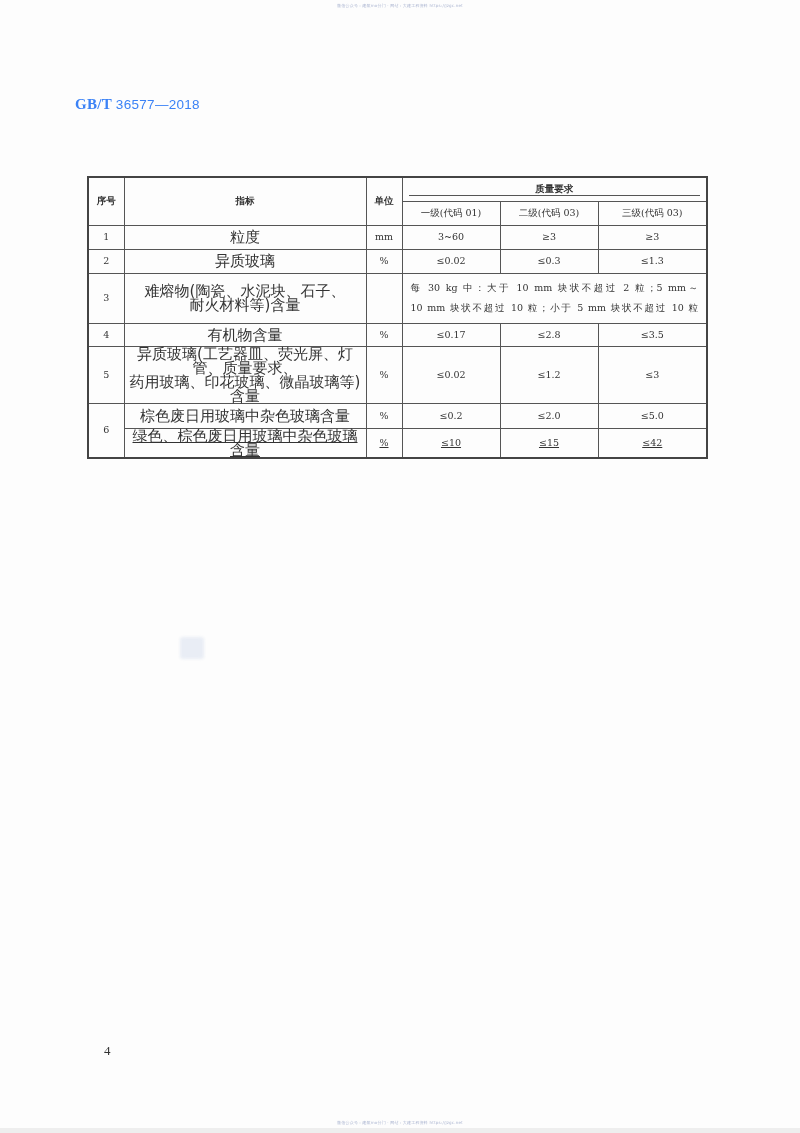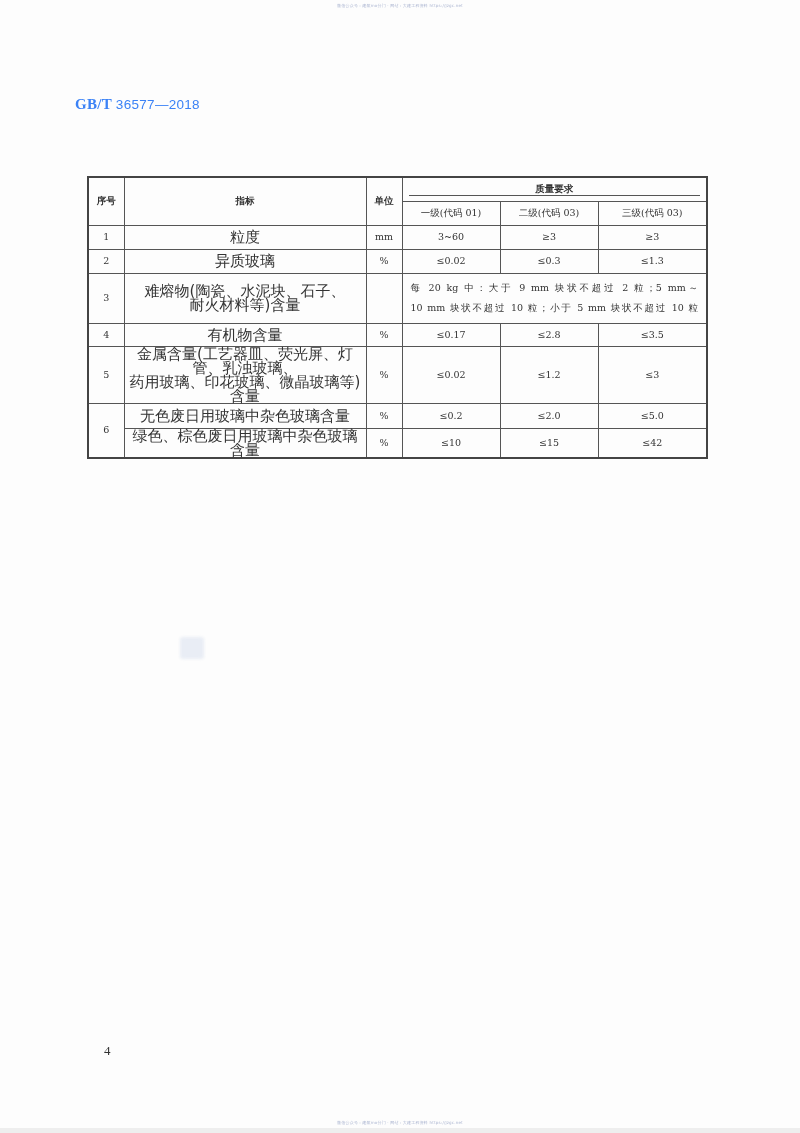--- a/index.html
+++ b/index.html
@@ -85,21 +85,21 @@
     }
     table.spec th { font-weight: bold; font-family: "DejaVu Sans", sans-serif; font-size: 9.5px; }
     .row-hdr1 { height: 24px; }
     .row-hdr2 { height: 24px; }
     .row-1 { height: 24px; }
     .row-2 { height: 24px; }
     .row-3 { height: 50px; }
     .row-4 { height: 23px; }
     .row-5 { height: 49px; }
     .row-6a { height: 25px; }
-    .row-6b { height: 23px; }
+    .row-6b { height: 23px; text-decoration: underline; }
     .indicator { font-family: "DejaVu Sans", sans-serif; font-size: 15px; }
     .quality-head {
       position: relative;
     }
     .quality-head .qh-text {
       display: inline-block;
       font-family: "DejaVu Sans", sans-serif;
       font-weight: bold;
       font-size: 9.5px;
     }
@@ -189,49 +189,49 @@
     </tr>
 
     <tr class="row-3">
       <td>3</td>
       <td class="indicator">
         <div>难熔物(陶瓷、水泥块、石子、</div>
         <div>耐火材料等)含量</div>
       </td>
       <td></td>
       <td colspan="3" class="merged-note">
-        <div>每 20 kg 中：大于 9 mm 块状不超过 2 粒；5 mm～</div>
+        <div>每 30 kg 中：大于 10 mm 块状不超过 2 粒；5 mm～</div>
         <div>10 mm 块状不超过 10 粒；小于 5 mm 块状不超过 10 粒</div>
       </td>
     </tr>
 
     <tr class="row-4">
       <td>4</td>
       <td class="indicator">有机物含量</td>
       <td>%</td>
       <td>≤0.17</td>
       <td>≤2.8</td>
       <td>≤3.5</td>
     </tr>
 
     <tr class="row-5">
       <td>5</td>
       <td class="indicator">
-        <div>金属含量(工艺器皿、荧光屏、灯管、乳浊玻璃、</div>
+        <div>异质玻璃(工艺器皿、荧光屏、灯管、质量要求、</div>
         <div>药用玻璃、印花玻璃、微晶玻璃等)含量</div>
       </td>
       <td>%</td>
       <td>≤0.02</td>
       <td>≤1.2</td>
       <td>≤3</td>
     </tr>
 
     <tr class="row-6a">
       <td rowspan="2">6</td>
-      <td class="indicator">无色废日用玻璃中杂色玻璃含量</td>
+      <td class="indicator">棕色废日用玻璃中杂色玻璃含量</td>
       <td>%</td>
       <td>≤0.2</td>
       <td>≤2.0</td>
       <td>≤5.0</td>
     </tr>
     <tr class="row-6b">
       <td class="indicator">绿色、棕色废日用玻璃中杂色玻璃含量</td>
       <td>%</td>
       <td>≤10</td>
       <td>≤15</td>

